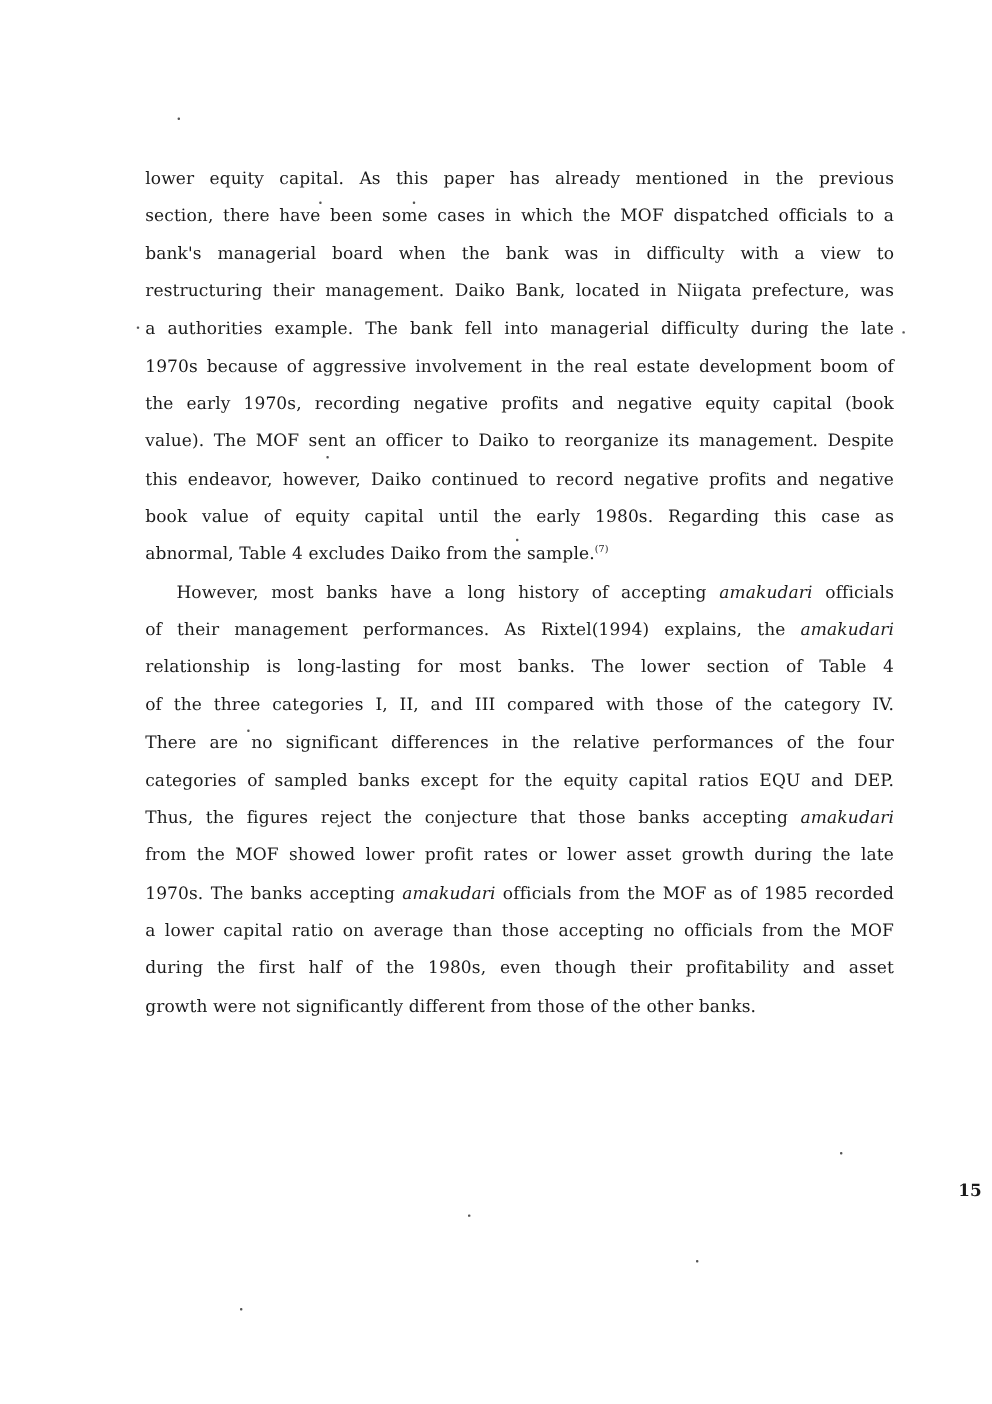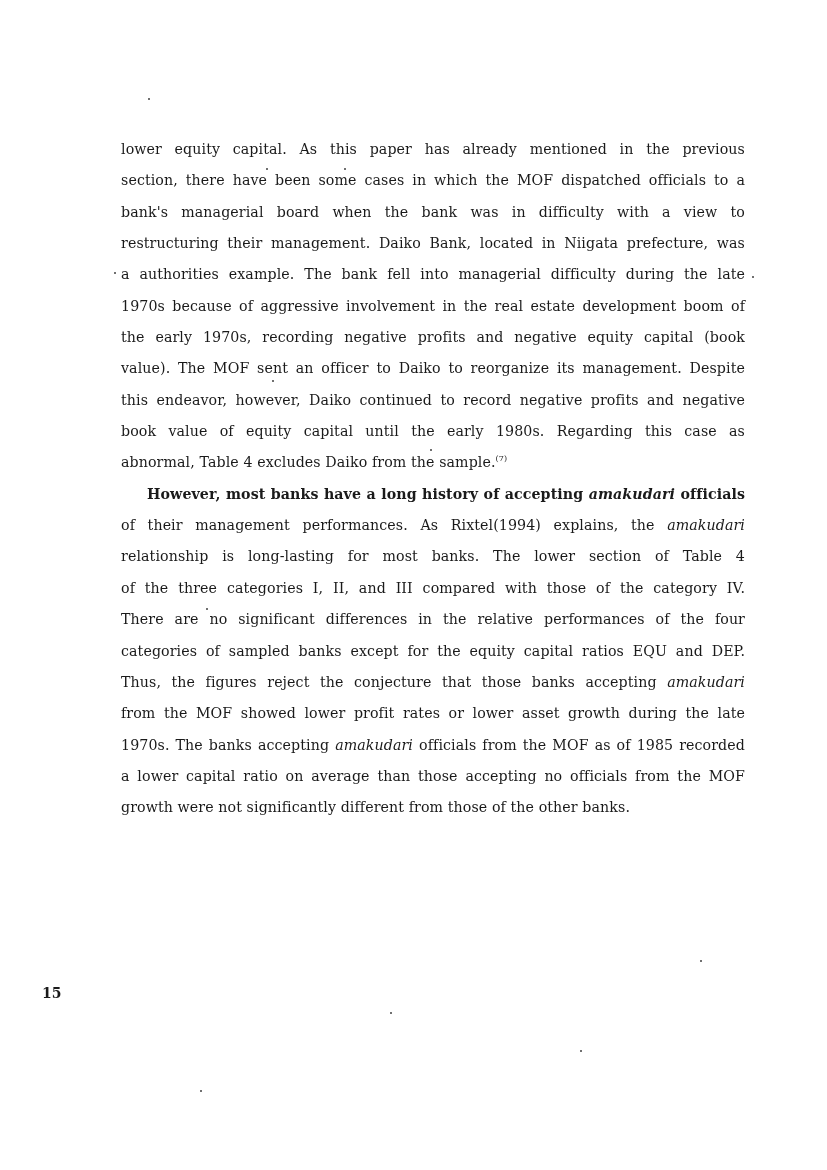--- a/index.html
+++ b/index.html
@@ -25,28 +25,28 @@
     }
     .line {
       display: block;
       white-space: nowrap;
       text-align: justify;
       text-align-last: justify;
       height: 31.35px;
       overflow: visible;
     }
     .line.last { text-align-last: left; }
-    .line.indent { padding-left: 26px; font-weight: bold; }
+    .line.indent { padding-left: 26px; }
     em { font-style: italic; }
     sup { font-size: 8px; vertical-align: 6px; line-height: 0; }
     .page-number {
       position: absolute;
       left: 0; width: 818px;
       top: 985px;
-      text-align: left;
+      text-align: right;
       font-size: 14px;
       font-weight: bold;
       padding-left: 42px;
       box-sizing: border-box;
     }
     .speck {
       position: absolute; width: 1.5px; height: 1.5px; background: #555; border-radius: 50%;
     }
   </style>
 </head>
@@ -71,20 +71,21 @@
         <span class="line indent"><span>However, most banks have a long history of accepting </span><em>amakudari</em><span> officials</span></span>
         <span class="line"><span>of their management performances. As Rixtel(1994) explains, the </span><em>amakudari</em></span>
         <span class="line"><span>relationship is long-lasting for most banks. The lower section of Table 4</span></span>
         <span class="line"><span>of the three categories I, II, and III compared with those of the category IV.</span></span>
         <span class="line"><span>There are no significant differences in the relative performances of the four</span></span>
         <span class="line"><span>categories of sampled banks except for the equity capital ratios EQU and DEP.</span></span>
         <span class="line"><span>Thus, the figures reject the conjecture that those banks accepting </span><em>amakudari</em></span>
         <span class="line"><span>from the MOF showed lower profit rates or lower asset growth during the late</span></span>
         <span class="line"><span>1970s. The banks accepting </span><em>amakudari</em><span> officials from the MOF as of 1985 recorded</span></span>
         <span class="line"><span>a lower capital ratio on average than those accepting no officials from the MOF</span></span>
+        <span class="line"><span>during the first half of the 1980s, even though their profitability and asset</span></span>
         <span class="line last"><span>growth were not significantly different from those of the other banks.</span></span>
       </div>
     </div>
   <div class="page-number">15</div>
 
   <div class="speck" style="left:148px;top:98px;"></div>
   <div class="speck" style="left:114px;top:272px;"></div>
   <div class="speck" style="left:752px;top:276px;"></div>
   <div class="speck" style="left:266px;top:168px;"></div>
   <div class="speck" style="left:344px;top:168px;"></div>

